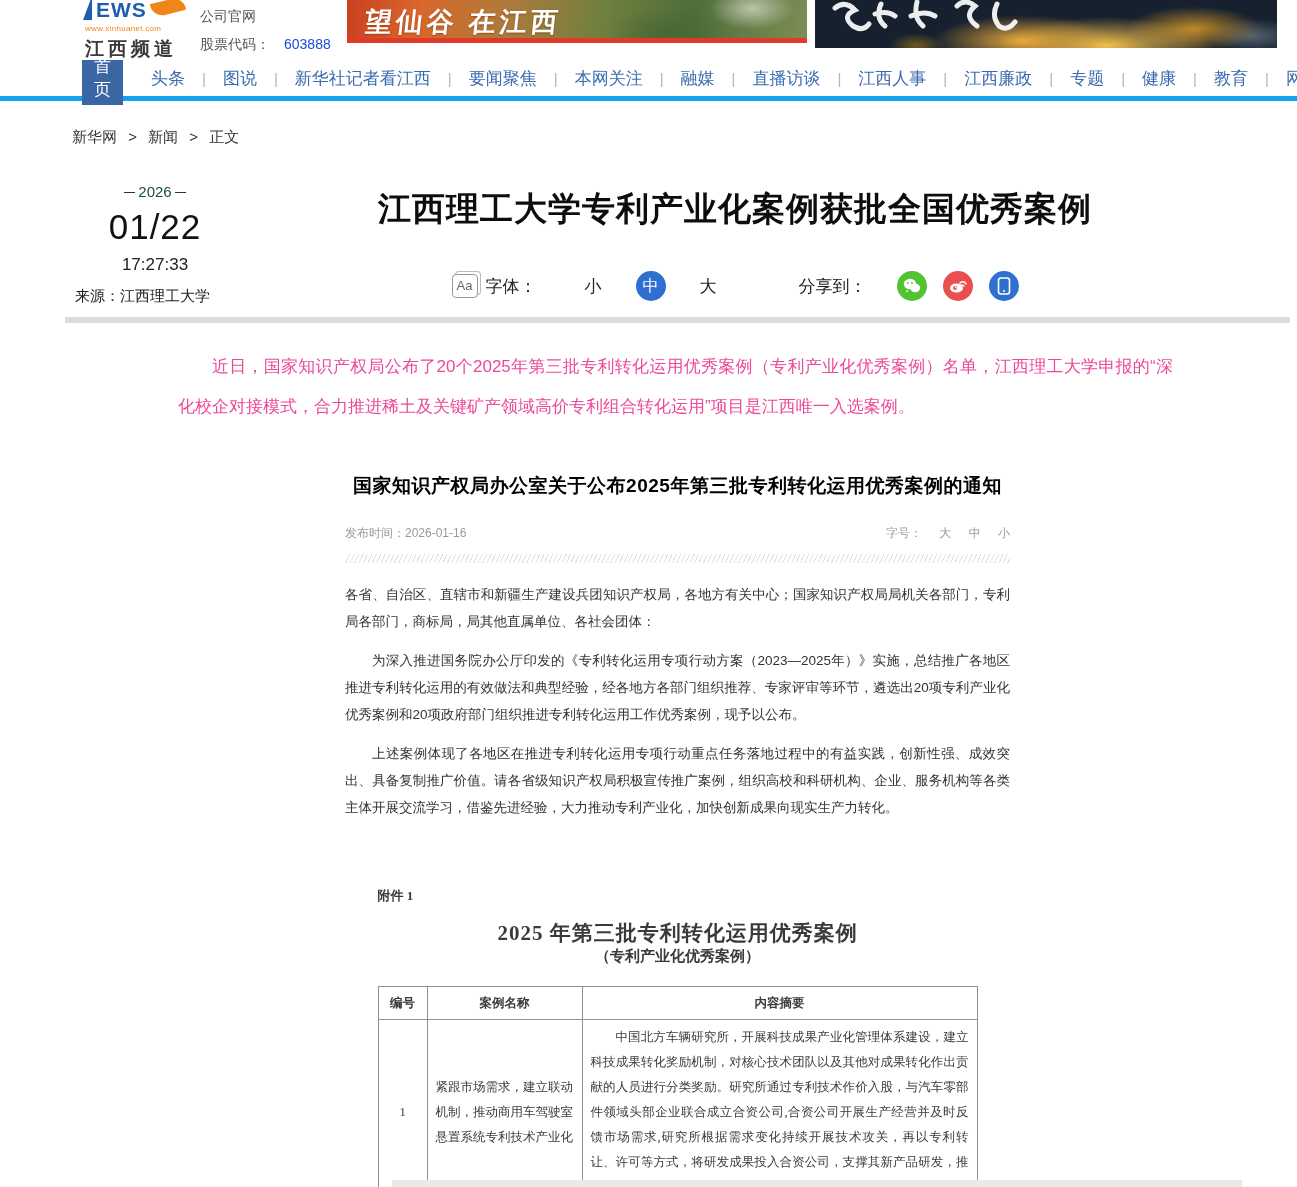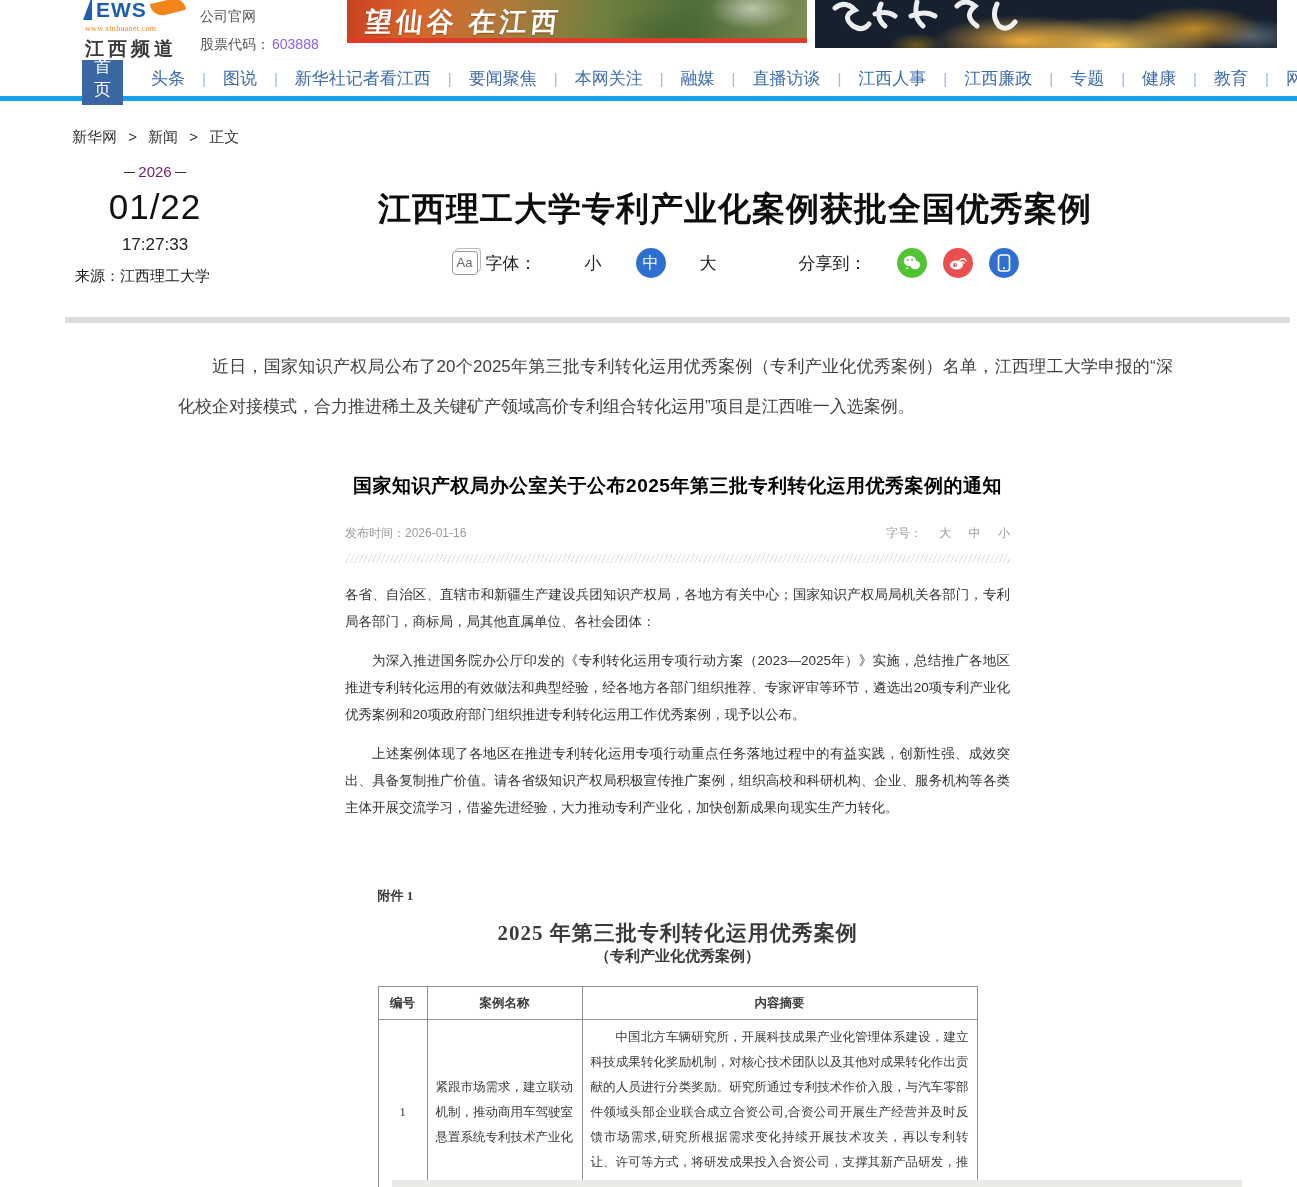--- a/index.html
+++ b/index.html
@@ -11,26 +11,26 @@
   
   .site-header{position:relative;height:60px;background:#fff;}
   .logo{position:absolute;left:85px;top:-6px;width:110px;cursor:pointer;}
   .logo-top{position:relative;height:30px;}
   .logo-leaf{position:absolute;left:-2px;top:2px;width:0;height:0;
     border-left:9px solid transparent;border-bottom:24px solid #1d5fae;}
   .logo-news{position:absolute;left:11px;top:4px;font-size:21px;font-weight:bold;
     color:#1d5fae;letter-spacing:1px;}
   .logo-swoosh{position:absolute;left:66px;top:6px;width:34px;height:14px;
     background:#f08519;border-radius:0 14px 2px 14px;transform:rotate(-14deg);}
-  .logo-url{font-size:8px;color:#f08519;margin-top:0;letter-spacing:.3px;font-family:Liberation Serif, serif;}
+  .logo-url{font-size:8px;color:#f08519;margin-top:0;letter-spacing:.3px;}
   .logo-channel{font-size:19px;font-weight:bold;color:#3a3a3a;letter-spacing:4px;margin-top:3px;}
   .corp{position:absolute;left:200px;top:8px;font-size:14px;color:#555;}
   .corp-site{cursor:pointer;}
   .stock{margin-top:10px;}
-  .stock-code{color:#8b5cf6;margin-left:2px;}
+  .stock-code{color:#1d4ed8;margin-left:14px;}
   .banner{position:absolute;top:0;display:block;overflow:hidden;cursor:pointer;}
   .banner1{left:347px;width:460px;height:43px;
     background:
       radial-gradient(60px 30px at 88% 20%, rgba(255,255,255,.55), transparent 70%),
       radial-gradient(90px 40px at 70% 80%, rgba(70,100,50,.8), transparent 70%),
       linear-gradient(100deg,#c9401f 0%,#d9682c 16%,#b07a3a 34%,#70803f 55%,#4f6e3a 74%,#7d8d55 100%);}
   .banner1-text{position:absolute;left:18px;top:4px;color:#fff;font-weight:bold;
     font-size:27px;letter-spacing:4px;transform:skewX(-6deg);
     text-shadow:0 1px 2px rgba(120,40,10,.55);font-family:"Liberation Serif",serif;}
   .banner1-strip{position:absolute;left:0;bottom:0;width:100%;height:5px;background:#e03a2b;}
@@ -49,45 +49,45 @@
   .nav-link{color:#3a6bb0;font-size:17px;cursor:pointer;white-space:nowrap;}
   .nav-sep{color:#9db8dd;font-size:15px;margin:0 17px;}
   .blue-bar{height:5px;background:#14a3e8;}
   
   .breadcrumb{padding:27px 0 0 72px;font-size:15px;color:#333;}
   .crumb{cursor:pointer;}
   .crumb-sep{margin:0 7px;color:#333;}
   
   .article-head{position:relative;height:142px;margin-top:16px;}
   .date-block{position:absolute;left:75px;top:0;width:160px;text-align:center;color:#111;}
-  .date-year{font-size:15px;color:#701a75;display:inline-block;position:relative;padding:0 14px;}
+  .date-year{font-size:15px;color:#14532d;display:inline-block;position:relative;padding:0 14px;margin-top:20px;}
   .date-year::before,.date-year::after{content:"";position:absolute;top:9px;width:11px;height:1px;background:#333;}
   .date-year::before{left:0;} .date-year::after{right:0;}
   .date-md{font-size:35px;margin-top:6px;letter-spacing:1px;}
   .date-time{font-size:17px;margin-top:8px;color:#222;}
   .date-src{font-size:15px;margin-top:12px;color:#222;text-align:left;padding-left:0;}
   .art-title{position:absolute;left:240px;right:67px;top:24px;text-align:center;
     font-size:33px;font-weight:bold;color:#0d0d0d;letter-spacing:1px;}
-  .tools{position:absolute;left:240px;right:67px;top:85px;display:flex;
+  .tools{position:absolute;left:240px;right:67px;top:108px;display:flex;
     align-items:center;justify-content:center;font-size:17px;color:#222;}
   .aa-icon{display:inline-block;width:24px;height:22px;border:1px solid #9a9a9a;border-radius:4px;
     font-size:13px;color:#666;text-align:center;line-height:22px;background:#fff;
     box-shadow:3px -3px 0 -1px #fff,3px -3px 0 0 #bbb;margin-right:8px;}
   .font-label{margin-right:26px;}
   .font-opt{margin:0 22px;cursor:pointer;}
   .font-mid{display:inline-flex;width:30px;height:30px;border-radius:50%;background:#2f6fd0;
     color:#fff;align-items:center;justify-content:center;font-size:16px;cursor:pointer;margin:0 12px;}
   .share-label{margin-left:60px;margin-right:14px;}
   .share-ic{width:30px;height:30px;border-radius:50%;display:inline-flex;align-items:center;
     justify-content:center;margin-left:16px;cursor:pointer;}
   .ic-wechat{background:#52c332;} .ic-weibo{background:#e94f4f;} .ic-phone{background:#2f6fd0;}
   .gray-divider{height:6px;background:#dcdcdc;margin:12px 7px 0 65px;}
   
   .lead{margin:24px 0 0 178px;width:995px;font-size:17px;line-height:40px;
-    color:#404040;text-indent:2em;text-align:justify;}
+    color:#ec4899;text-indent:2em;text-align:justify;}
   
   .notice{margin:46px 0 0 345px;width:665px;}
   .notice-title{font-size:19px;font-weight:bold;color:#000;text-align:center;letter-spacing:.5px;}
   .notice-meta{margin-top:26px;display:flex;justify-content:space-between;
     font-size:12px;color:#9a9a9a;gap:32px;}
   .meta-opt{margin-left:14px;cursor:pointer;}
   .hatch{margin-top:12px;height:9px;
     background:repeating-linear-gradient(115deg,#e2e2e2 0 1px,transparent 1px 4px);}
   .notice-body{margin-top:18px;font-size:13.5px;line-height:27px;color:#333;text-align:justify;}
   .notice-body .p{margin-top:8px;}

